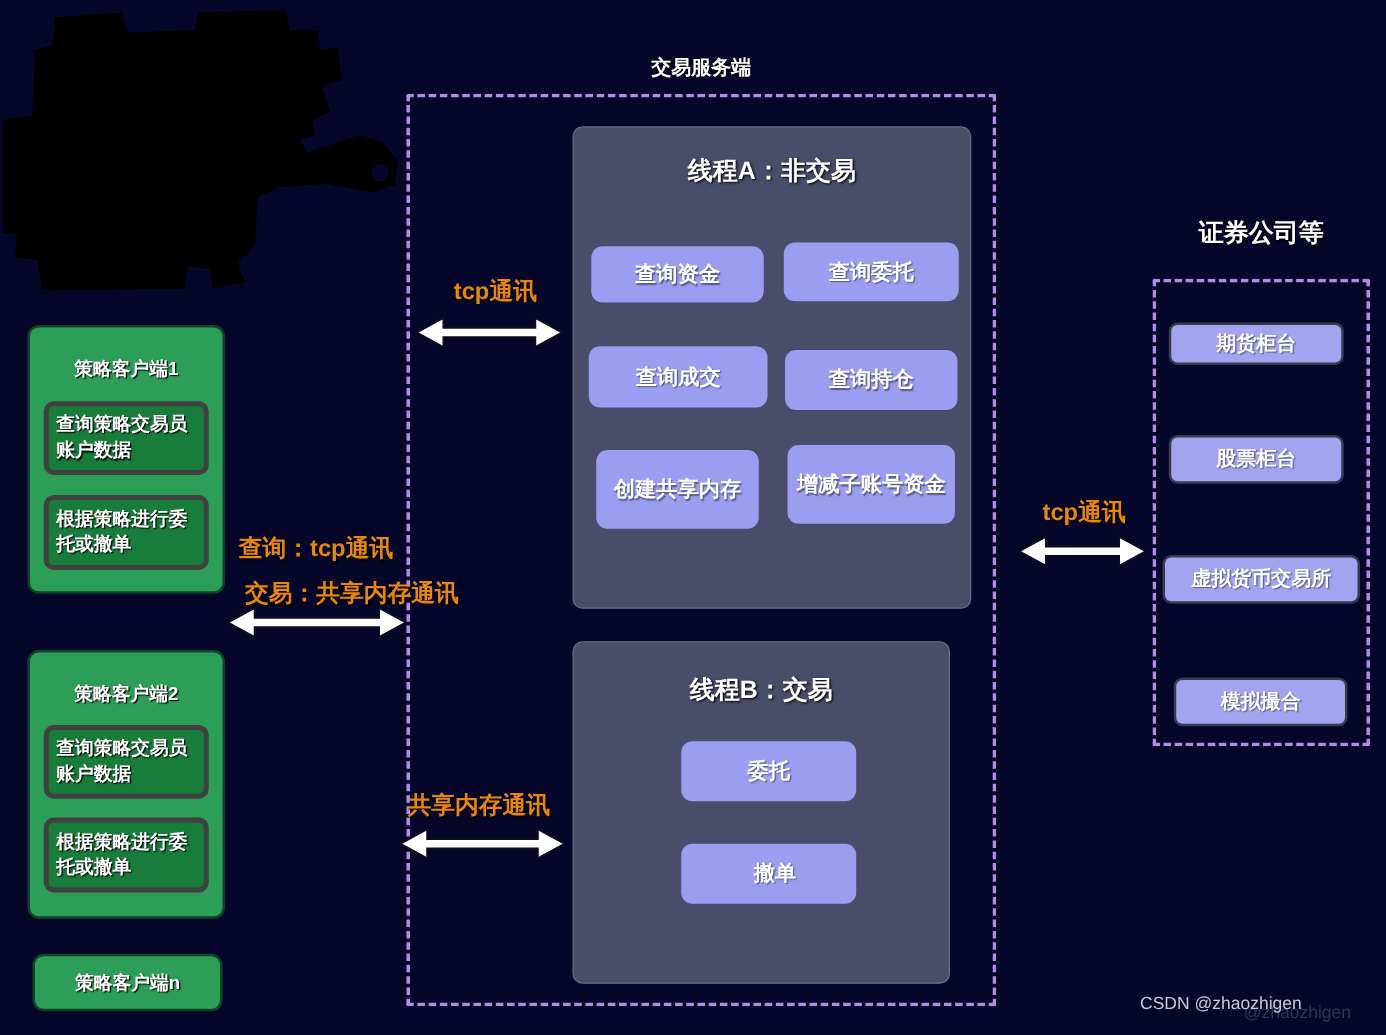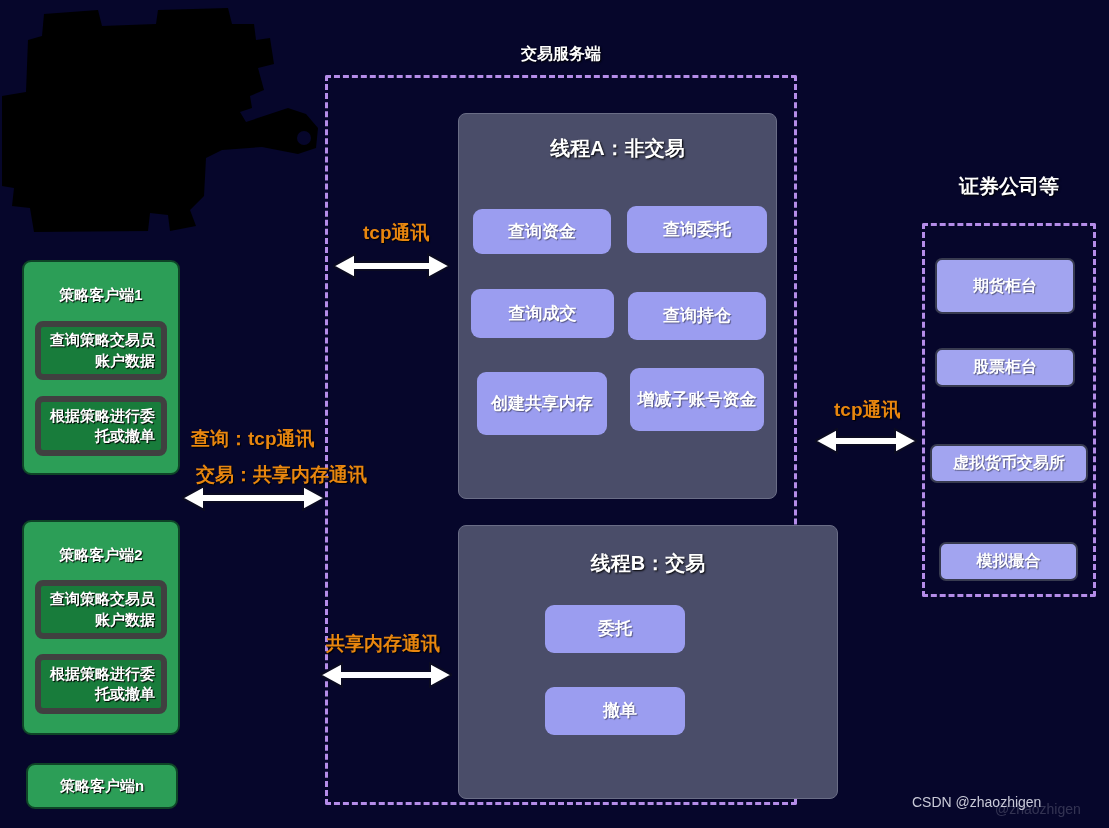--- a/index.html
+++ b/index.html
@@ -3,32 +3,32 @@
 <meta charset="utf-8">
 <style>
   html,body{margin:0;padding:0;background:#06062b;}
   #canvas{
     position:relative;width:1109px;height:828px;background:#06062b;
     overflow:hidden;font-family:"Liberation Sans","DejaVu Sans",sans-serif;
   }
   .abs{position:absolute;}
   .wtitle{color:#fff;font-weight:bold;text-align:center;text-shadow:1px 1px 2px #000;}
   .dashedbox{border:3px dashed #b48ce8;box-sizing:border-box;border-radius:2px;}
-  .panel{background:#4a4d69;border:1.5px solid #6a6d86;border-radius:8px;box-sizing:border-box;margin-top:12px;}
+  .panel{background:#4a4d69;border:1.5px solid #6a6d86;border-radius:8px;box-sizing:border-box;}
   .panel-title{position:absolute;left:0;width:100%;text-align:center;color:#fff;font-weight:bold;font-size:20px;text-shadow:1px 1px 2px #000;}
   .pbtn{position:absolute;background:#9b9df0;border-radius:9px;color:#fff;font-weight:bold;font-size:17px;
         display:flex;align-items:center;justify-content:center;text-align:center;line-height:1.25;
         box-sizing:border-box;text-shadow:1px 1px 1px rgba(0,0,0,.45);padding:2px 6px;}
   .rbtn{position:absolute;background:#a2a4f0;border:2px solid #383b50;border-radius:7px;color:#fff;font-weight:bold;
         font-size:16px;display:flex;align-items:center;justify-content:center;text-align:center;
         box-sizing:border-box;text-shadow:1px 1px 1px rgba(0,0,0,.45);}
   .gbox{position:absolute;background:#2c9e57;border:2px solid #0e4527;border-radius:9px;box-sizing:border-box;}
   .gbox-title{position:absolute;left:0;width:100%;text-align:center;color:#fff;font-weight:bold;font-size:15px;text-shadow:1px 1px 1px #000;}
-  .gitem{position:absolute;background:#187c3b;border:6px solid #404040;border-radius:8px;color:#fff;font-weight:bold;
-         font-size:15px;display:flex;align-items:center;justify-content:center;text-align:right;line-height:1.35;
+  .gitem{position:absolute;background:#187c3b;border:4px solid #404040;border-radius:8px;color:#fff;font-weight:bold;
+         font-size:15px;display:flex;align-items:center;justify-content:center;text-align:left;line-height:1.35;
          box-sizing:border-box;text-shadow:1px 1px 1px #000;padding:2px 6px;}
   .olabel{position:absolute;color:#e8860f;font-weight:bold;font-size:19px;white-space:nowrap;text-shadow:1px 1px 1px #000;}
   .arrow{position:absolute;}
   .watermark{position:absolute;color:#c9cad8;font-size:14px;white-space:nowrap;}
   .watermark-ghost{position:absolute;color:#9a9aac;opacity:.3;font-size:14px;white-space:nowrap;}
 </style>
 </head>
 <body>
 
 <div id="canvas">
@@ -48,29 +48,29 @@
   <div class="abs panel" style="left:458px;top:101px;width:319px;height:386px;">
     <div class="panel-title" style="top:21px;">线程A：非交易</div>
     <div class="pbtn" style="left:14px;top:95px;width:138px;height:45px;">查询资金</div>
     <div class="pbtn" style="left:168px;top:92px;width:140px;height:47px;">查询委托</div>
     <div class="pbtn" style="left:12px;top:175px;width:143px;height:49px;">查询成交</div>
     <div class="pbtn" style="left:169px;top:178px;width:138px;height:48px;">查询持仓</div>
     <div class="pbtn" style="left:18px;top:258px;width:130px;height:63px;">创建共享内存</div>
     <div class="pbtn" style="left:171px;top:254px;width:134px;height:63px;">增减子账号资金</div>
   </div>
 
-  <div class="abs panel" style="left:458px;top:513px;width:380px;height:274px;">
+  <div class="abs panel" style="left:458px;top:513px;width:302px;height:274px;">
     <div class="panel-title" style="top:24px;">线程B：交易</div>
     <div class="pbtn" style="left:86px;top:79px;width:140px;height:48px;">委托</div>
     <div class="pbtn" style="left:86px;top:161px;width:140px;height:48px;padding-left:16px;">撤单</div>
   </div>
 
   <div class="abs wtitle" style="left:920px;top:173px;width:178px;font-size:20px;">证券公司等</div>
   <div class="abs dashedbox" style="left:922px;top:223px;width:174px;height:374px;"></div>
-  <div class="rbtn" style="left:935px;top:258px;width:140px;height:56px;">期货柜台</div>
+  <div class="rbtn" style="left:935px;top:258px;width:140px;height:34px;">期货柜台</div>
   <div class="rbtn" style="left:935px;top:348px;width:140px;height:39px;">股票柜台</div>
   <div class="rbtn" style="left:930px;top:444px;width:158px;height:39px;">虚拟货币交易所</div>
   <div class="rbtn" style="left:939px;top:542px;width:139px;height:39px;">模拟撮合</div>
 
   <div class="gbox" style="left:22px;top:260px;width:158px;height:215px;">
     <div class="gbox-title" style="top:24px;">策略客户端1</div>
     <div class="gitem" style="left:11px;top:59px;width:132px;height:59px;">查询策略交易员账户数据</div>
     <div class="gitem" style="left:11px;top:134px;width:132px;height:60px;">根据策略进行委托或撤单</div>
   </div>
 

